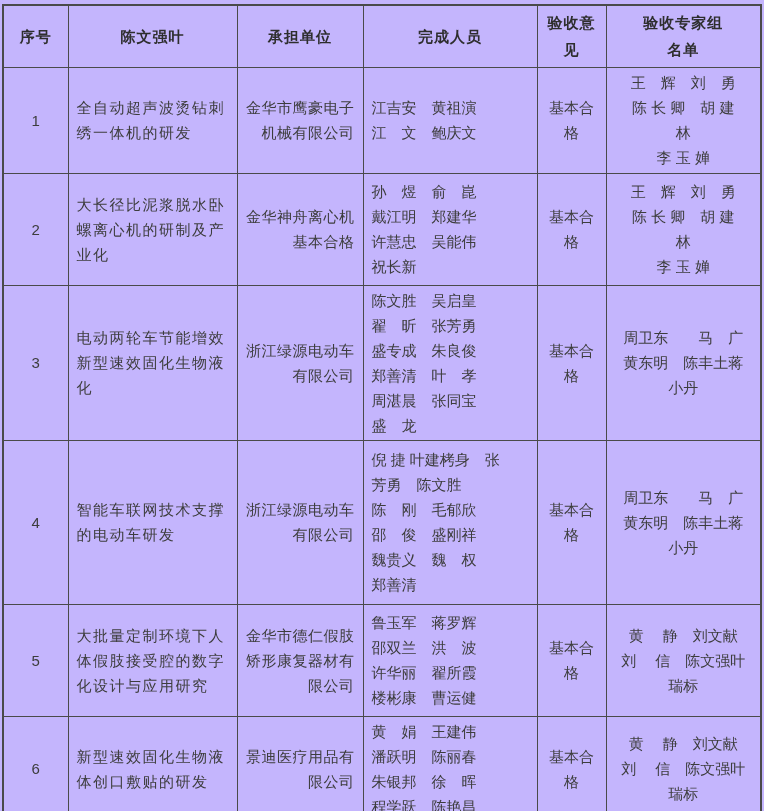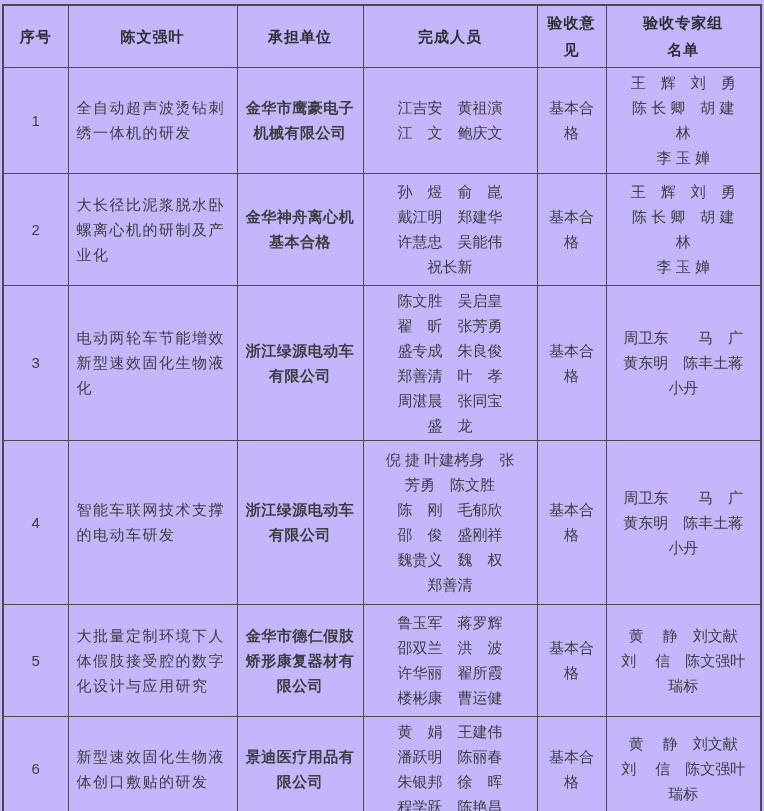--- a/index.html
+++ b/index.html
@@ -52,22 +52,22 @@
   thead tr            { height: 62px;  }
   tbody tr:nth-child(1) { height: 106px; }
   tbody tr:nth-child(2) { height: 112px; }
   tbody tr:nth-child(3) { height: 150px; }
   tbody tr:nth-child(4) { height: 164px; }
   tbody tr:nth-child(5) { height: 112px; }
   tbody tr:nth-child(6) { height: 98px;  }
   
   td.c-serial  { text-align: center; padding: 2px 2px; }
   td.c-project { text-align: left; letter-spacing: 1.5px; margin-top: 28px; }
-  td.c-unit    { text-align: center; letter-spacing: 0.5px; font-weight: bold; }
-  td.c-staff   { text-align: center; }
+  td.c-unit    { text-align: right; letter-spacing: 0.5px; }
+  td.c-staff   { text-align: left; }
   td.c-opinion { text-align: center; padding: 2px 7px; }
   td.c-experts { text-align: center; }
 </style>
 </head>
 <body>
 
 <div class="page">
   <table class="acceptance">
     <colgroup>
       <col class="w-serial">

